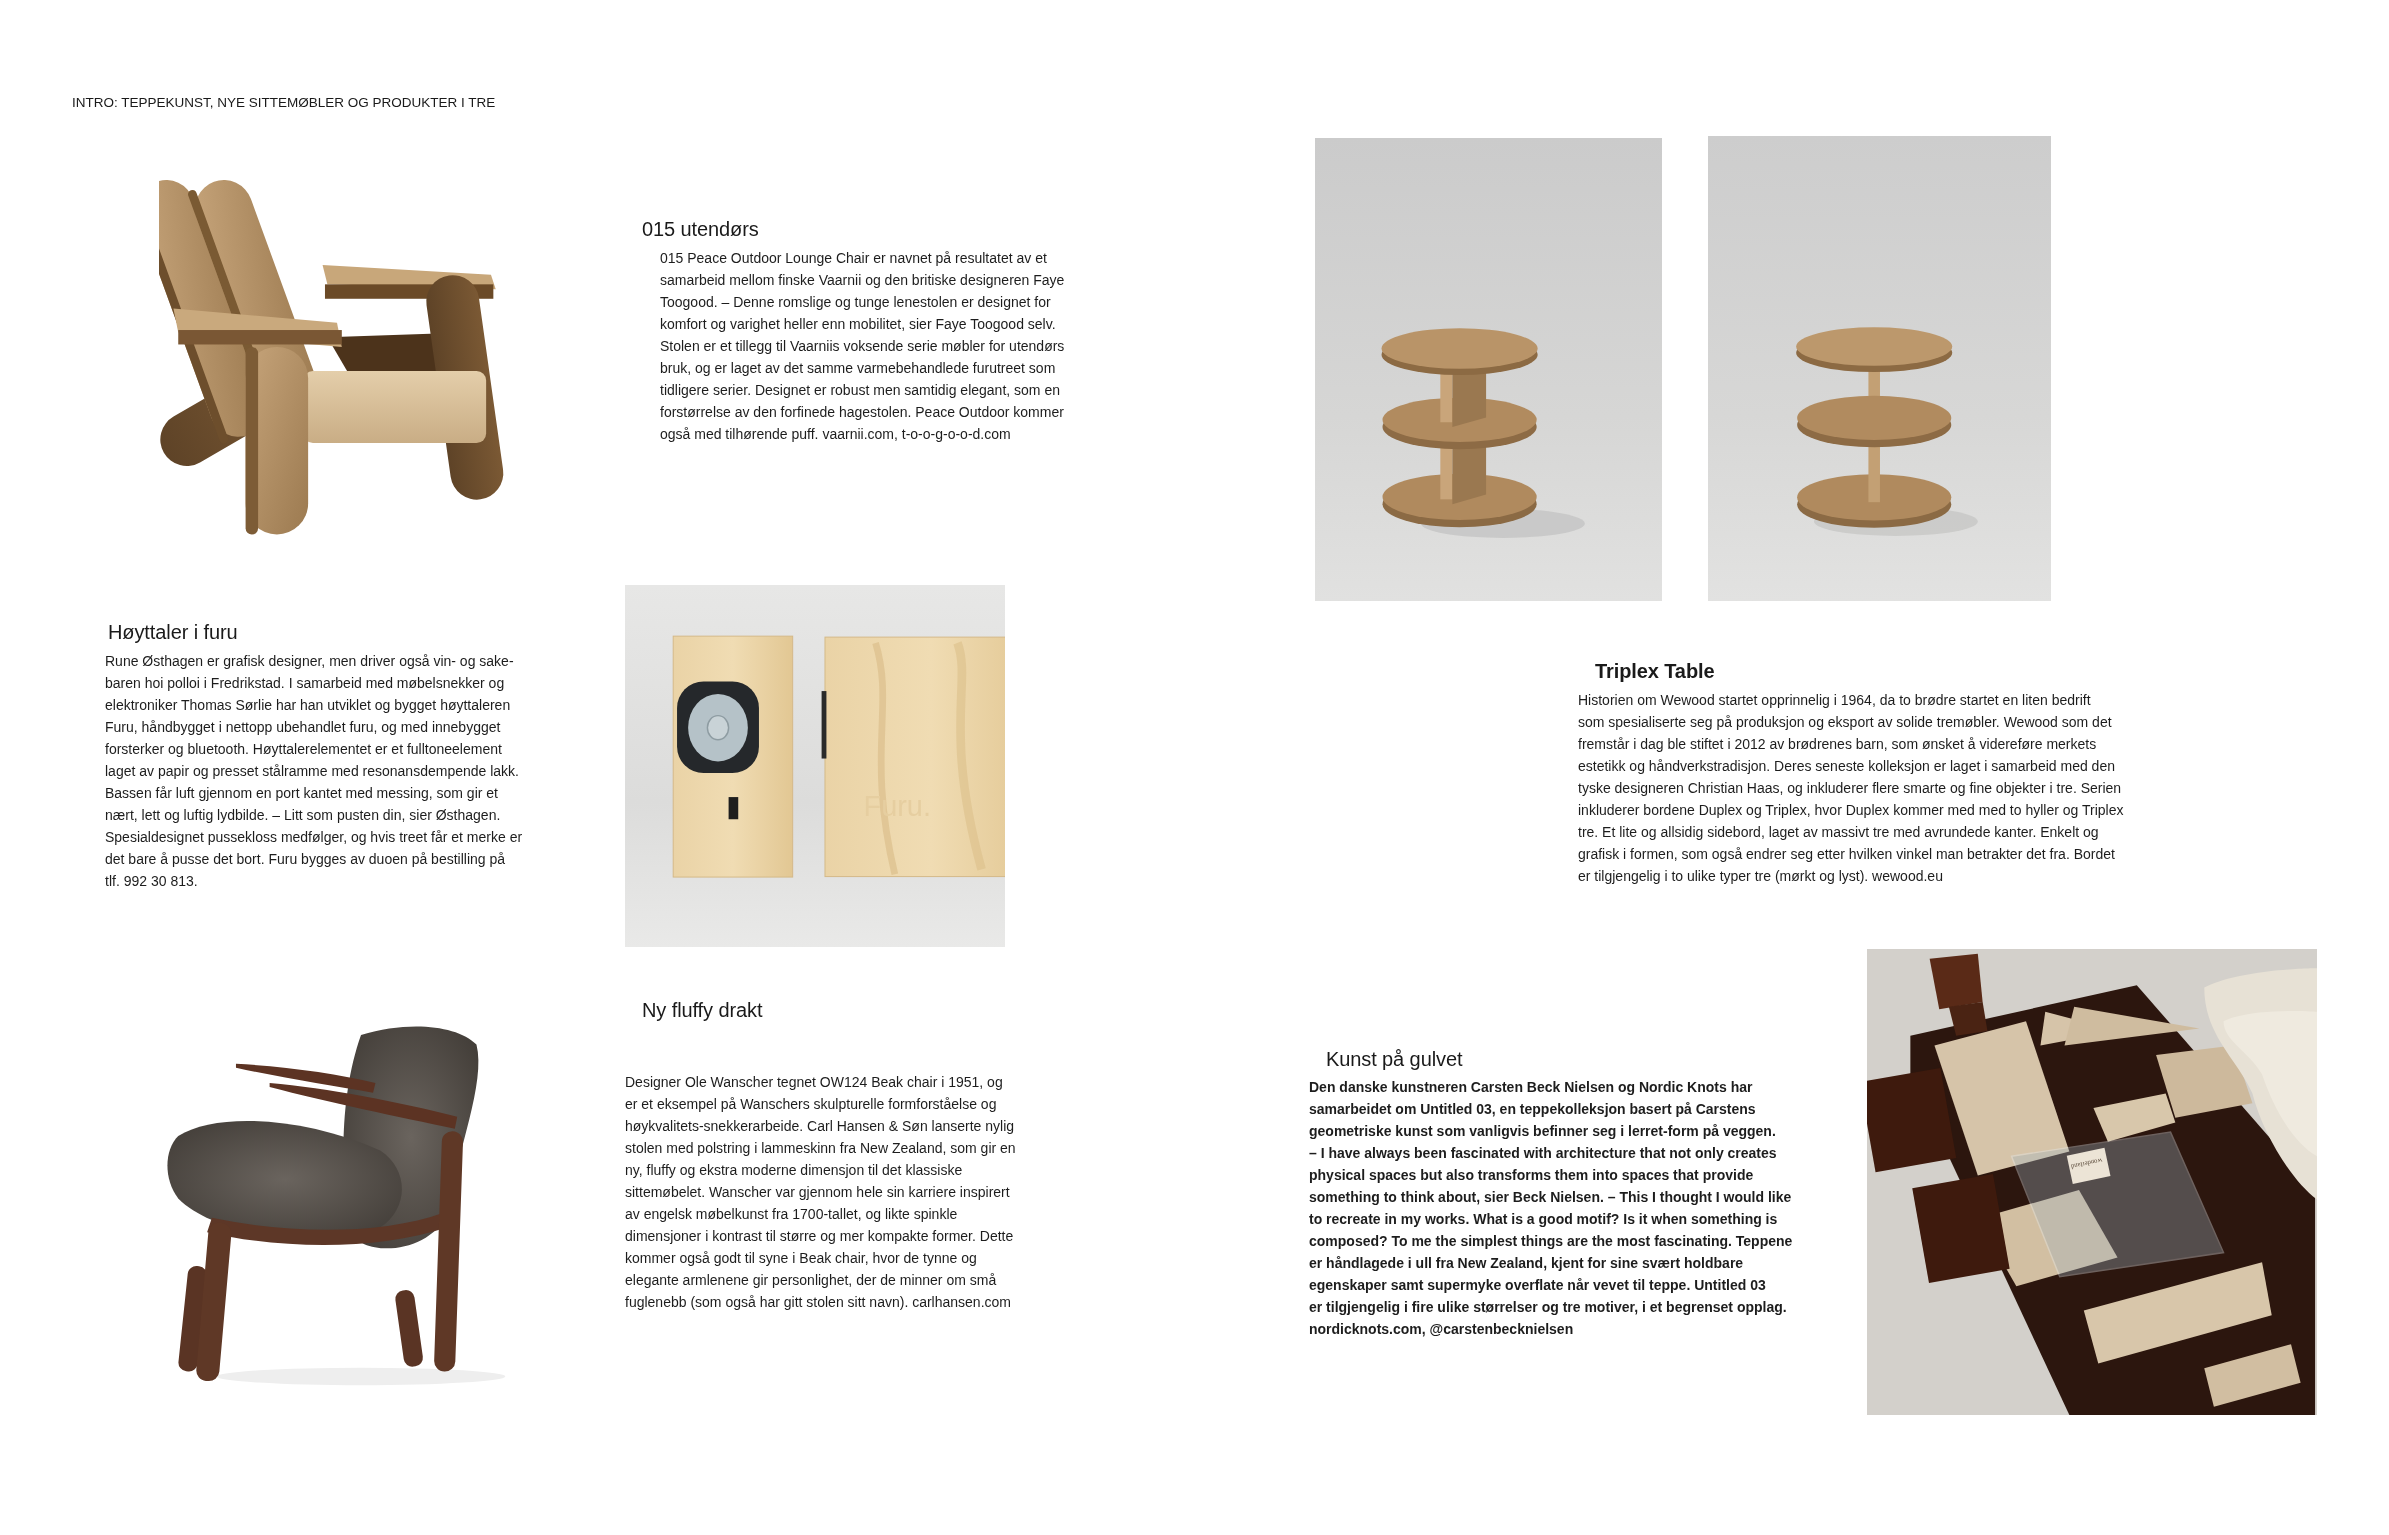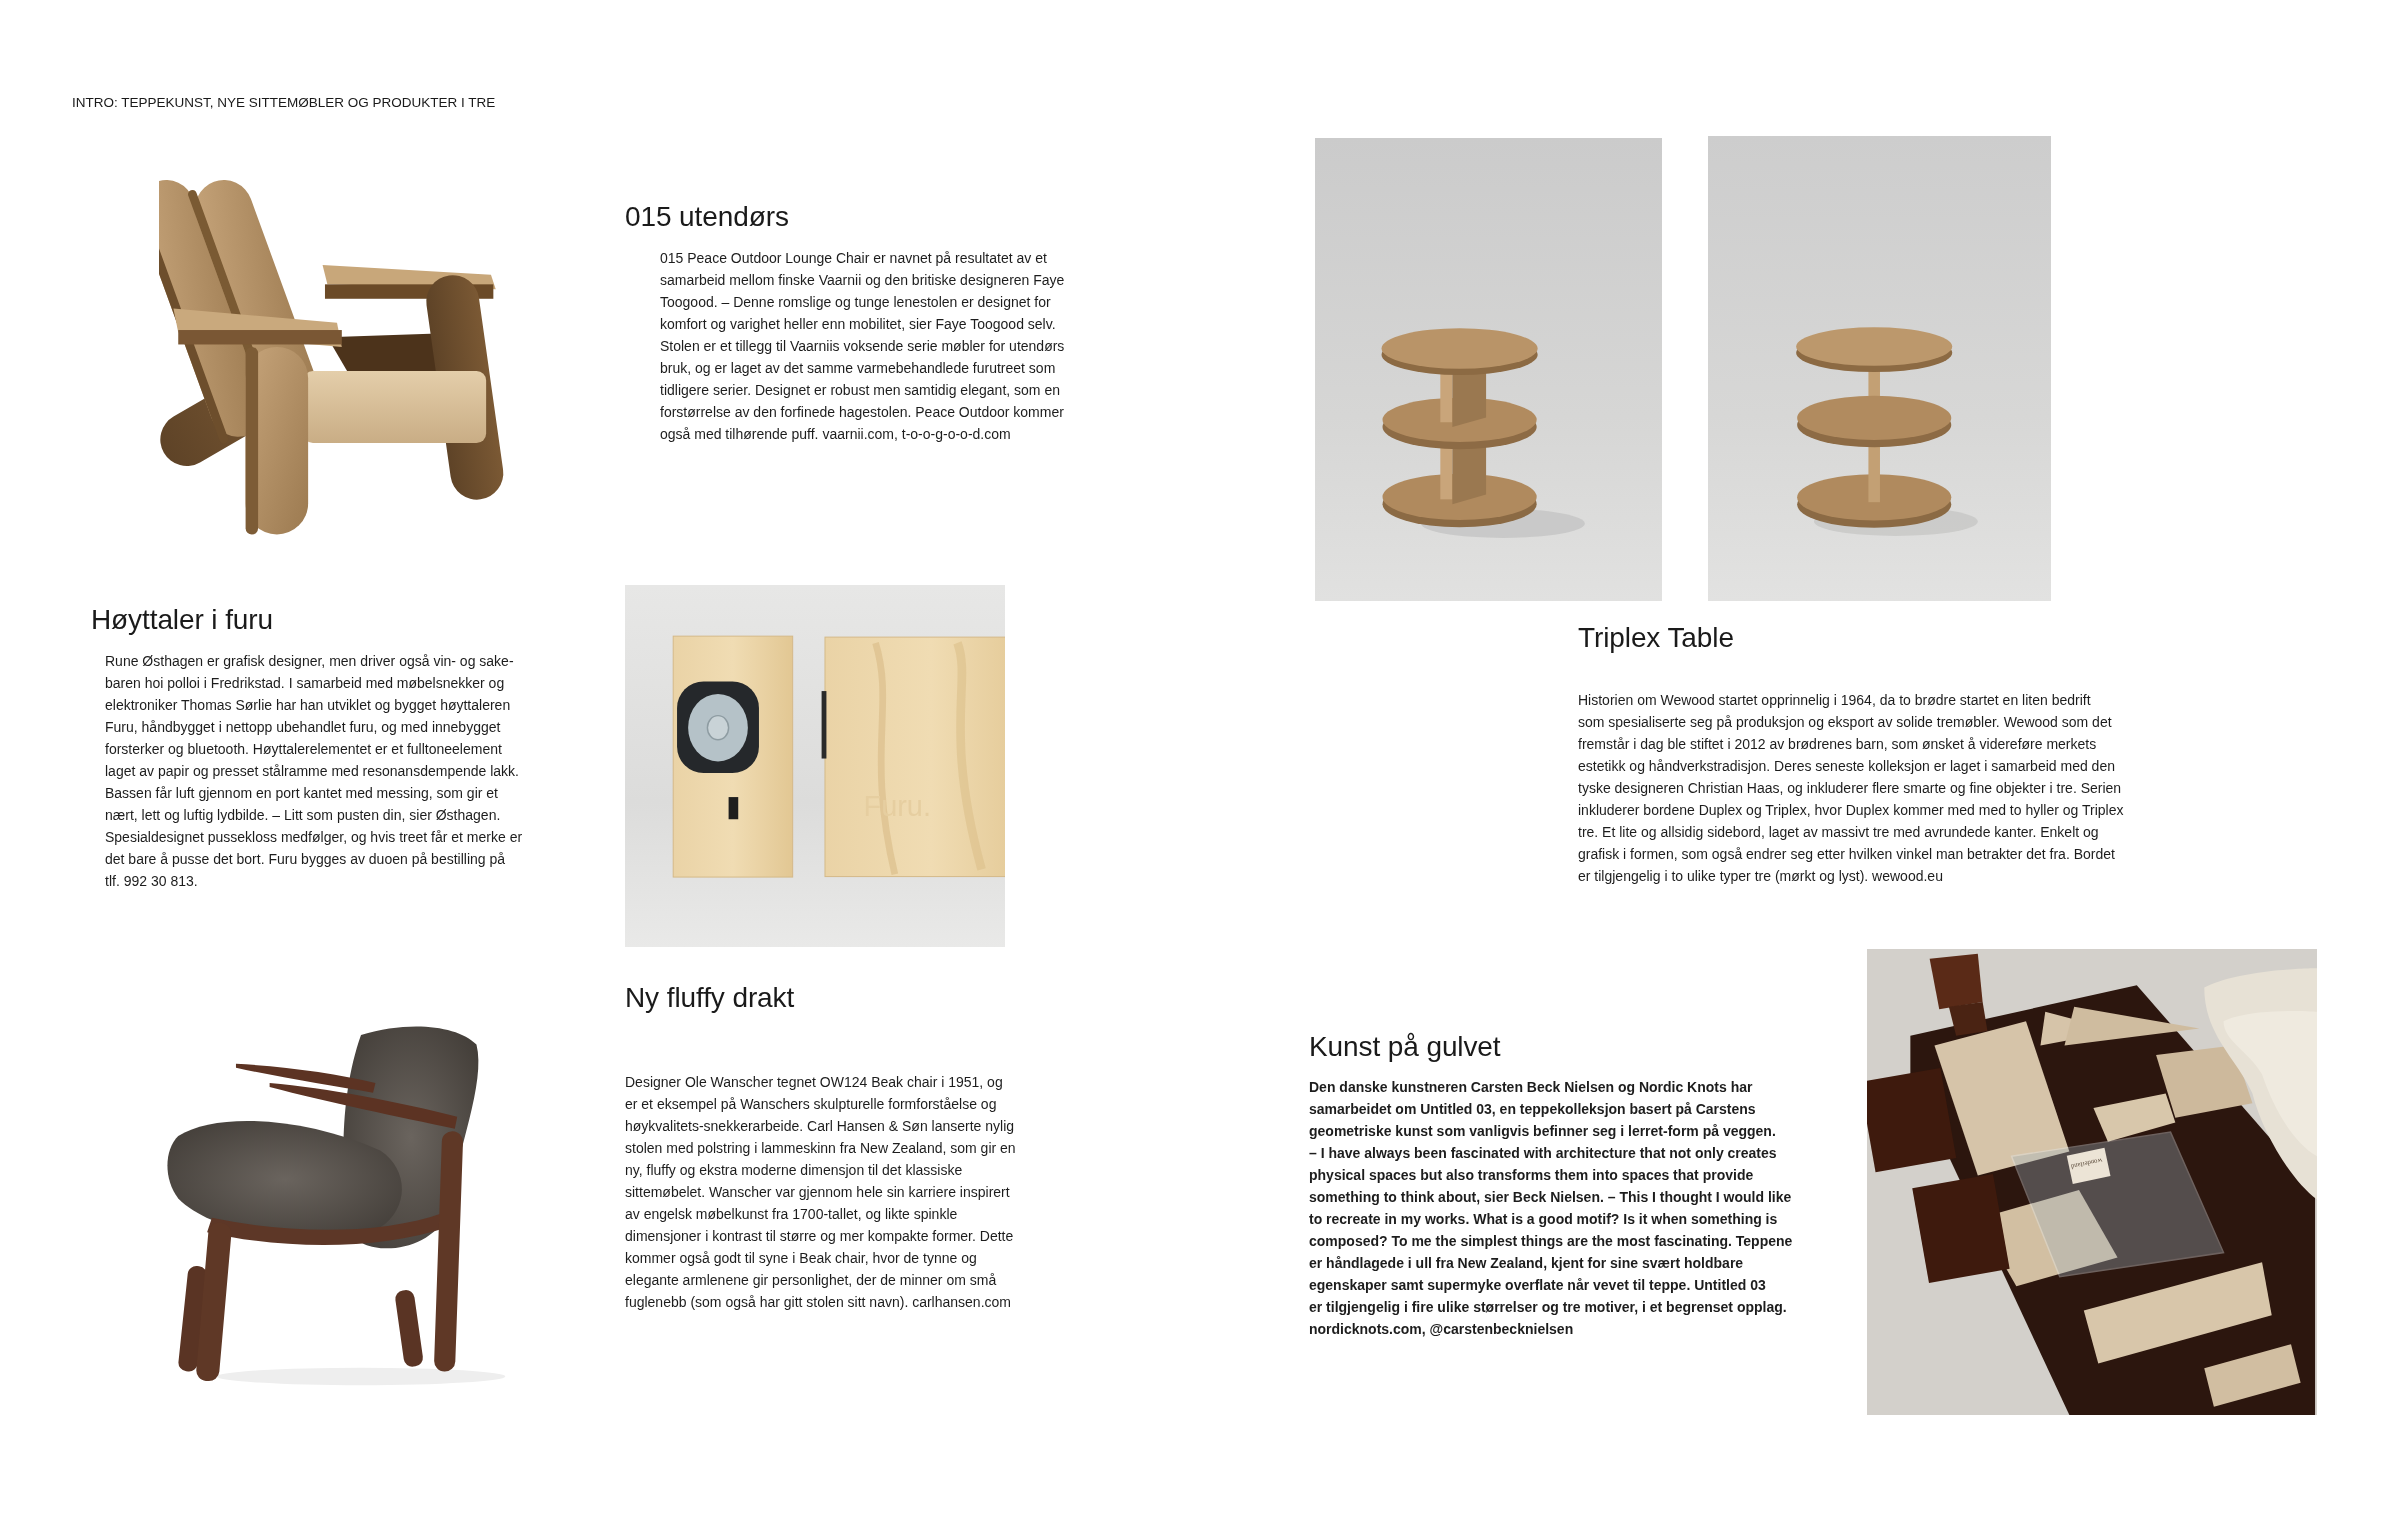--- a/index.html
+++ b/index.html
@@ -1,20 +1,20 @@
 <!DOCTYPE html>
 <html style="font-size:7.7px"><head>
   <meta charset="utf-8">
   <style>
     html, body { margin: 0; padding: 0; background: #ffffff; }
     body { width: 2389px; height: 1536px; position: relative; overflow: hidden;
            font-family: "Liberation Sans", sans-serif; color: #1d1d1d; }
     .abs { position: absolute; margin-top: 27px; }
     .kicker { font-size: 13.5px; letter-spacing: 0px; color: #1a1a1a; }
-    .heading { font-size: 28px; font-weight: normal; margin: 0; color: #1a1a1a; letter-spacing: -0.1px; }
+    .heading { font-size: 20px; font-weight: normal; margin: 17px; color: #1a1a1a; letter-spacing: -0.1px; }
     .body-text { font-size: 14px; line-height: 22px; margin: 0; color: #1d1d1d; }
     .body-text span { display: block; white-space: nowrap; }
     .photo { position: absolute; overflow: hidden; }
     svg { display: block; }
   </style>
 </head>
 <body>
 
 <div class="abs kicker" style="left:72px; top:68px;">INTRO: TEPPEKUNST, NYE SITTEMØBLER OG PRODUKTER I TRE</div>
 
@@ -138,21 +138,21 @@
 
     <rect x="415" y="108" width="440" height="497" fill="url(#pine)" stroke="#d4b887" stroke-width="2"></rect>
     <path d="M520 120 C 560 250, 500 350, 560 600" stroke="#dcbf8b" stroke-width="14" fill="none" opacity="0.7"></path>
     <path d="M690 120 C 720 200, 660 300, 740 590" stroke="#dcbf8b" stroke-width="18" fill="none" opacity="0.6"></path>
     <rect x="408" y="220" width="10" height="140" fill="#2a2a2a"></rect>
     <rect x="855" y="470" width="10" height="22" fill="#8a8a8a"></rect>
     <text x="495" y="480" font-family="Liberation Sans, sans-serif" font-size="60" fill="#e6cea0">Furu.</text>
   </svg>
 </div>
 
-<h2 class="abs heading" style="left:1578px; top:622px;">Triplex Table</h2>
+<h2 class="abs heading" style="left:1578px; top:643px;font-weight:bold;">Triplex Table</h2>
 <div class="abs body-text" style="left:1578px; top:689px;">
   <span>Historien om Wewood startet opprinnelig i 1964, da to brødre startet en liten bedrift</span>
   <span>som spesialiserte seg på produksjon og eksport av solide tremøbler. Wewood som det</span>
   <span>fremstår i dag ble stiftet i 2012 av brødrenes barn, som ønsket å videreføre merkets</span>
   <span>estetikk og håndverkstradisjon. Deres seneste kolleksjon er laget i samarbeid med den</span>
   <span>tyske designeren Christian Haas, og inkluderer flere smarte og fine objekter i tre. Serien</span>
   <span>inkluderer bordene Duplex og Triplex, hvor Duplex kommer med med to hyller og Triplex</span>
   <span>tre. Et lite og allsidig sidebord, laget av massivt tre med avrundede kanter. Enkelt og</span>
   <span>grafisk i formen, som også endrer seg etter hvilken vinkel man betrakter det fra. Bordet</span>
   <span>er tilgjengelig i to ulike typer tre (mørkt og lyst). wewood.eu</span>

